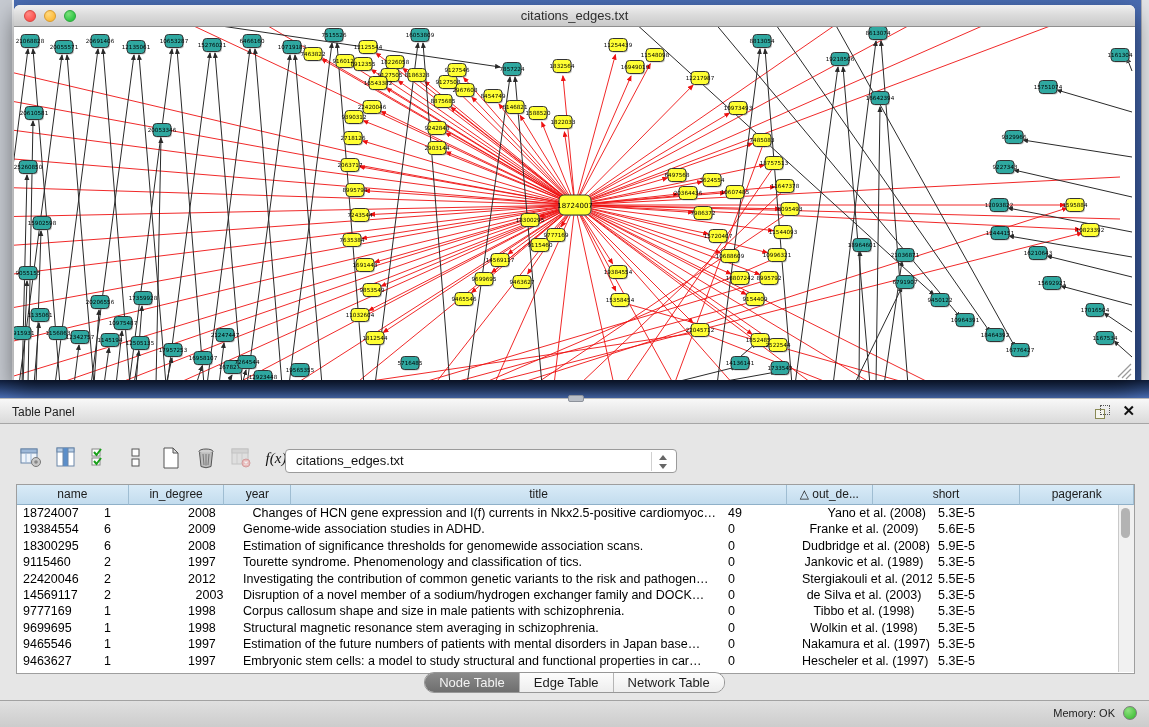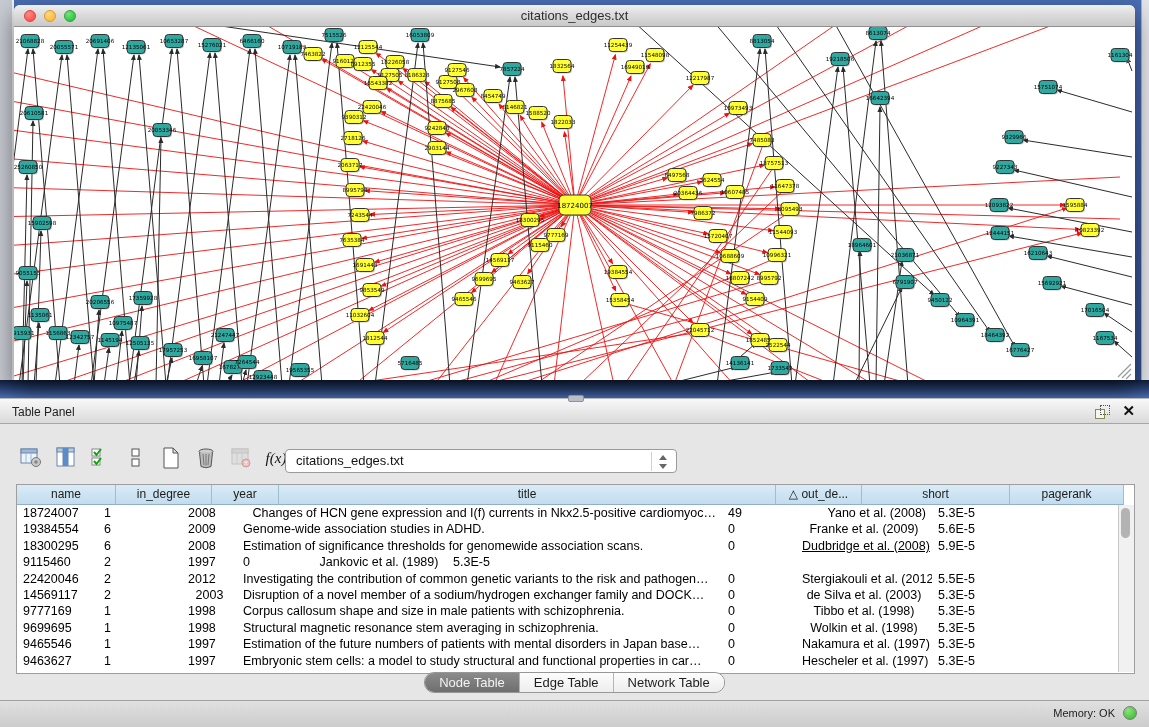--- a/index.html
+++ b/index.html
@@ -975,21 +975,21 @@
     <span>citations_edges.txt</span>
     <span class="dd-sep"></span>
     <span class="dd-arrows">
         <span class="up"></span>
         <span class="dn"></span>
       </span>
   </div>
 
   <div class="grid-wrap">
     <div class="grid-header" id="grid-header">
-        <div class="gh-cell" style="width: 99px;">name</div>
+        <div class="gh-cell" style="width: 112px;">name</div>
         <div class="gh-cell" style="width: 96px;">in_degree</div>
         <div class="gh-cell" style="width: 67px;">year</div>
         <div class="gh-cell" style="width: 497px;">title</div>
         <div class="gh-cell" style="width: 86px;">△ out_de...</div>
         <div class="gh-cell" style="width: 148px;">short</div>
         <div class="gh-cell" style="width: 114px;">pagerank</div>
       </div>
     <div class="grid-body" id="grid-body">
         <div class="g-row">
           <div class="g-cell" style="width: 81px; text-align: left;">18724007</div>
@@ -1008,27 +1008,28 @@
           <div class="g-cell" style="width: 74px; text-align: left;">0</div>
           <div class="g-cell" style="width: 136px; text-align: center;">Franke et al. (2009)</div>
           <div class="g-cell" style="width: 102px; text-align: left;">5.6E-5</div>
         </div>
         <div class="g-row">
           <div class="g-cell" style="width: 81px; text-align: left;">18300295</div>
           <div class="g-cell" style="width: 84px; text-align: left;">6</div>
           <div class="g-cell" style="width: 55px; text-align: left;">2008</div>
           <div class="g-cell" style="width: 485px; text-align: left;">Estimation of significance thresholds for genomewide association scans.</div>
           <div class="g-cell" style="width: 74px; text-align: left;">0</div>
-          <div class="g-cell" style="width: 136px;  text-decoration: underline;">Dudbridge et al. (2008)</div>
+          <div class="g-cell" style="width: 136px; ">Dudbridge et al. (2008)</div>
           <div class="g-cell" style="width: 102px; text-align: left;">5.9E-5</div>
         </div>
         <div class="g-row">
           <div class="g-cell" style="width: 81px; text-align: left;">9115460</div>
           <div class="g-cell" style="width: 84px; text-align: left;">2</div>
           <div class="g-cell" style="width: 55px; text-align: left;">1997</div>
+          <div class="g-cell" style="width: 485px; text-align: left;">Tourette syndrome. Phenomenology and classification of tics.</div>
           <div class="g-cell" style="width: 74px; text-align: left;">0</div>
           <div class="g-cell" style="width: 136px; text-align: center;">Jankovic et al. (1989)</div>
           <div class="g-cell" style="width: 102px; text-align: left;">5.3E-5</div>
         </div>
         <div class="g-row">
           <div class="g-cell" style="width: 81px; text-align: left;">22420046</div>
           <div class="g-cell" style="width: 84px; text-align: left;">2</div>
           <div class="g-cell" style="width: 55px; text-align: left;">2012</div>
           <div class="g-cell" style="width: 485px; text-align: left;">Investigating the contribution of common genetic variants to the risk and pathogen…</div>
           <div class="g-cell" style="width: 74px; text-align: left;">0</div>

